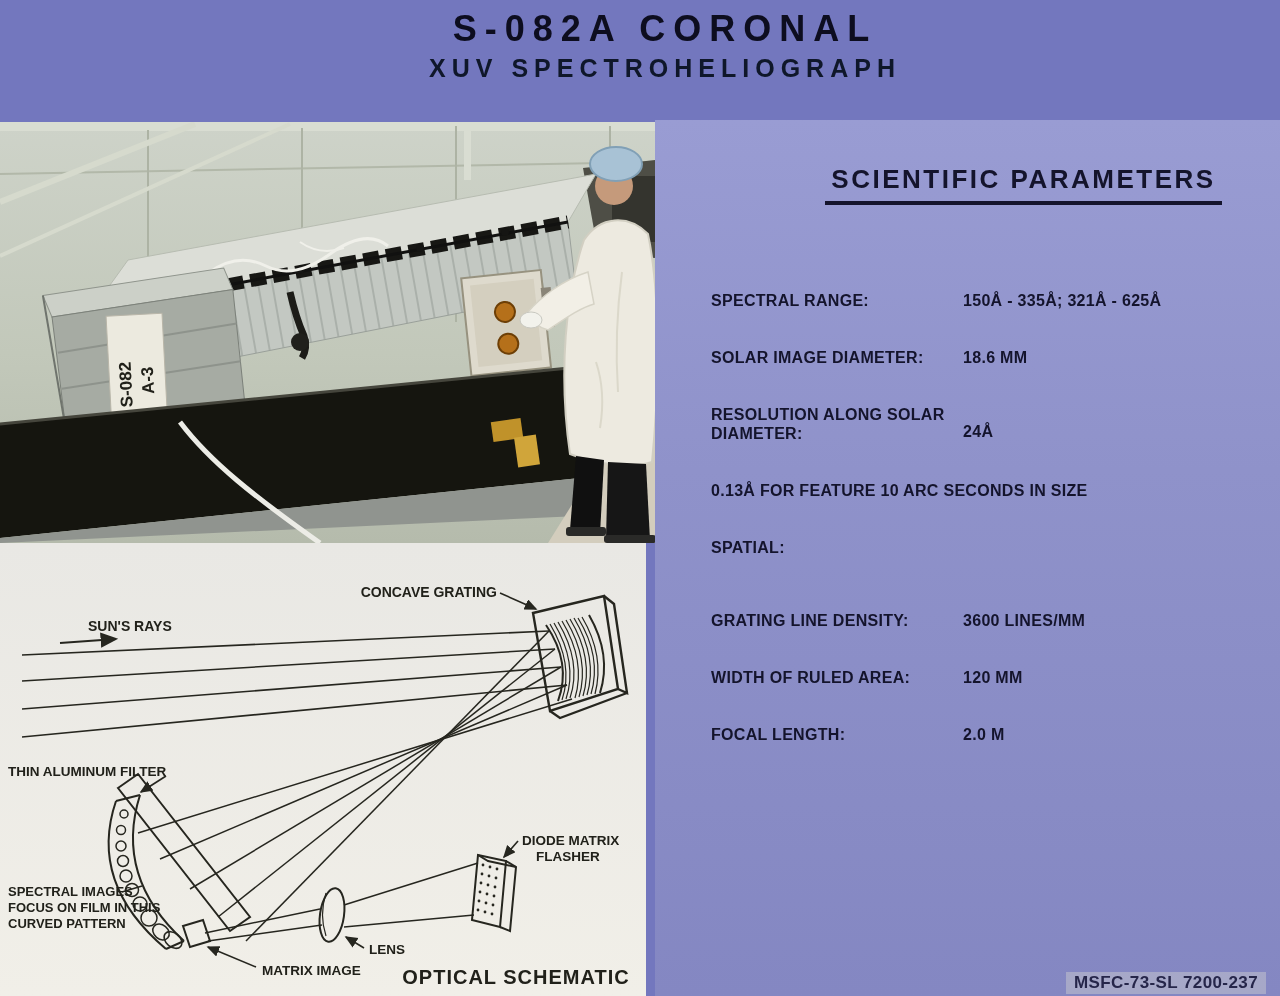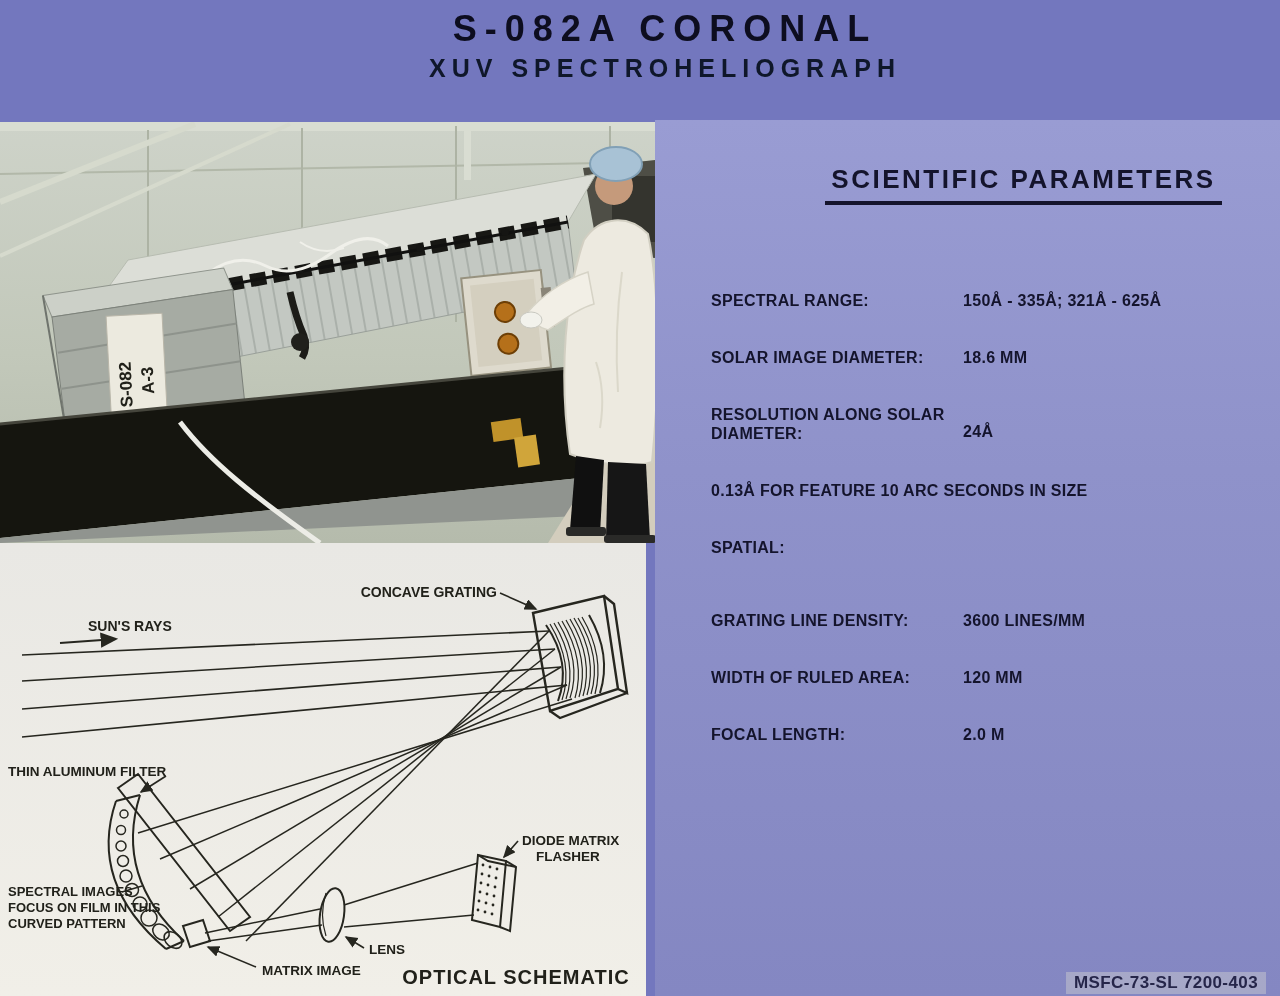--- a/index.html
+++ b/index.html
@@ -333,15 +333,15 @@
   </div>
 
   <div class="param-row">
     <span class="p-label">FOCAL LENGTH:</span>
     <span class="p-value">2.0 M</span>
   </div>
 
 </div>
   </aside>
 
-  <div class="footer-id">MSFC-73-SL 7200-403</div>
+  <div class="footer-id">MSFC-73-SL 7200-237</div>
 
 </div>
 
 </body></html>

